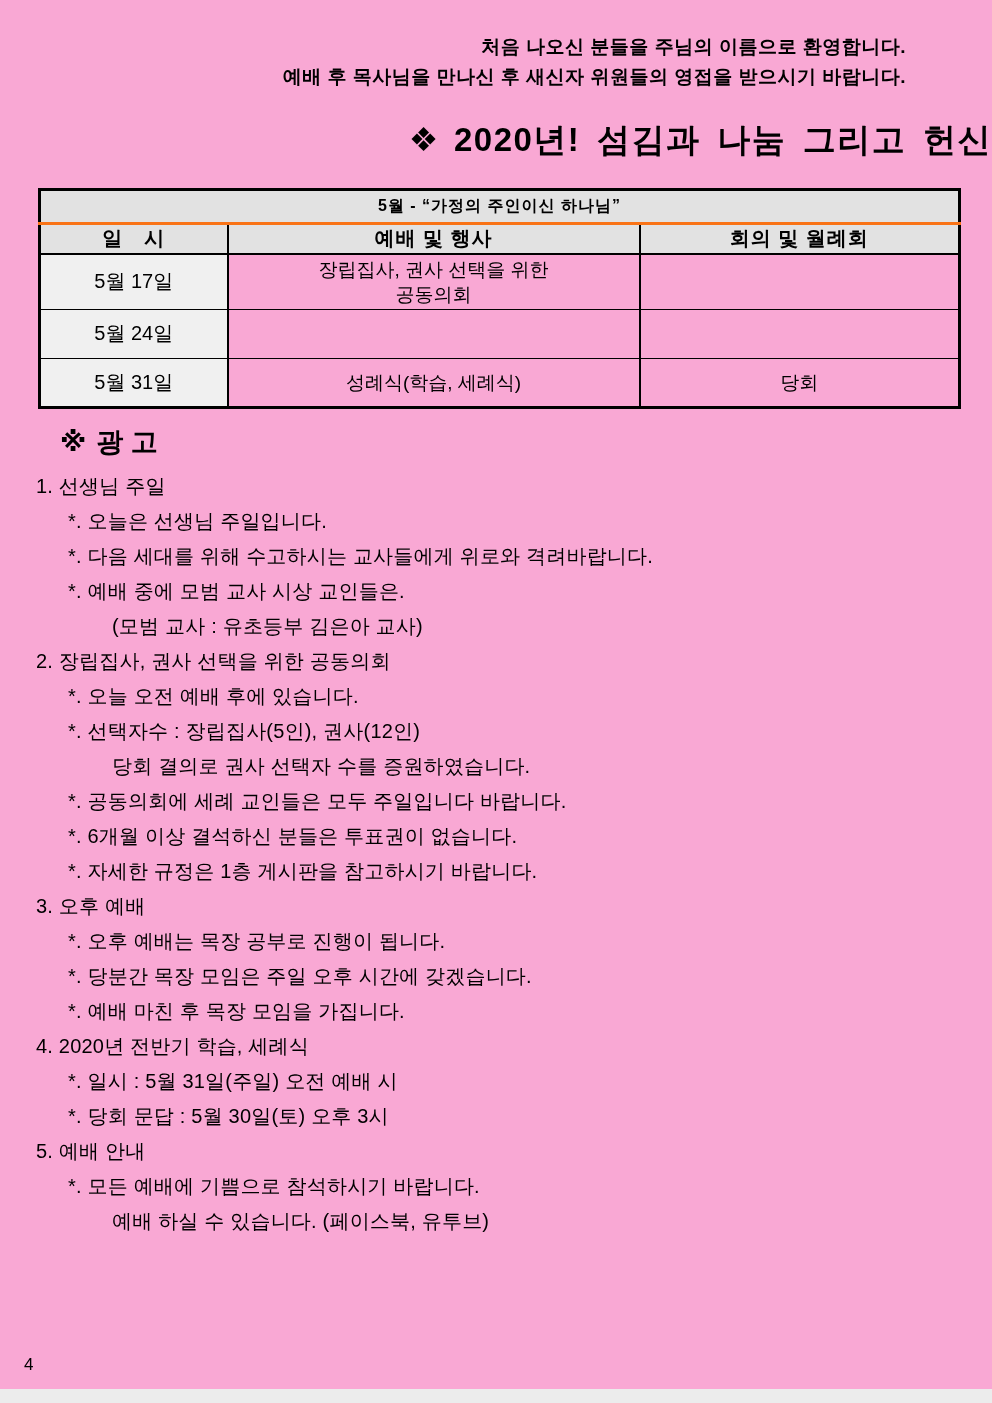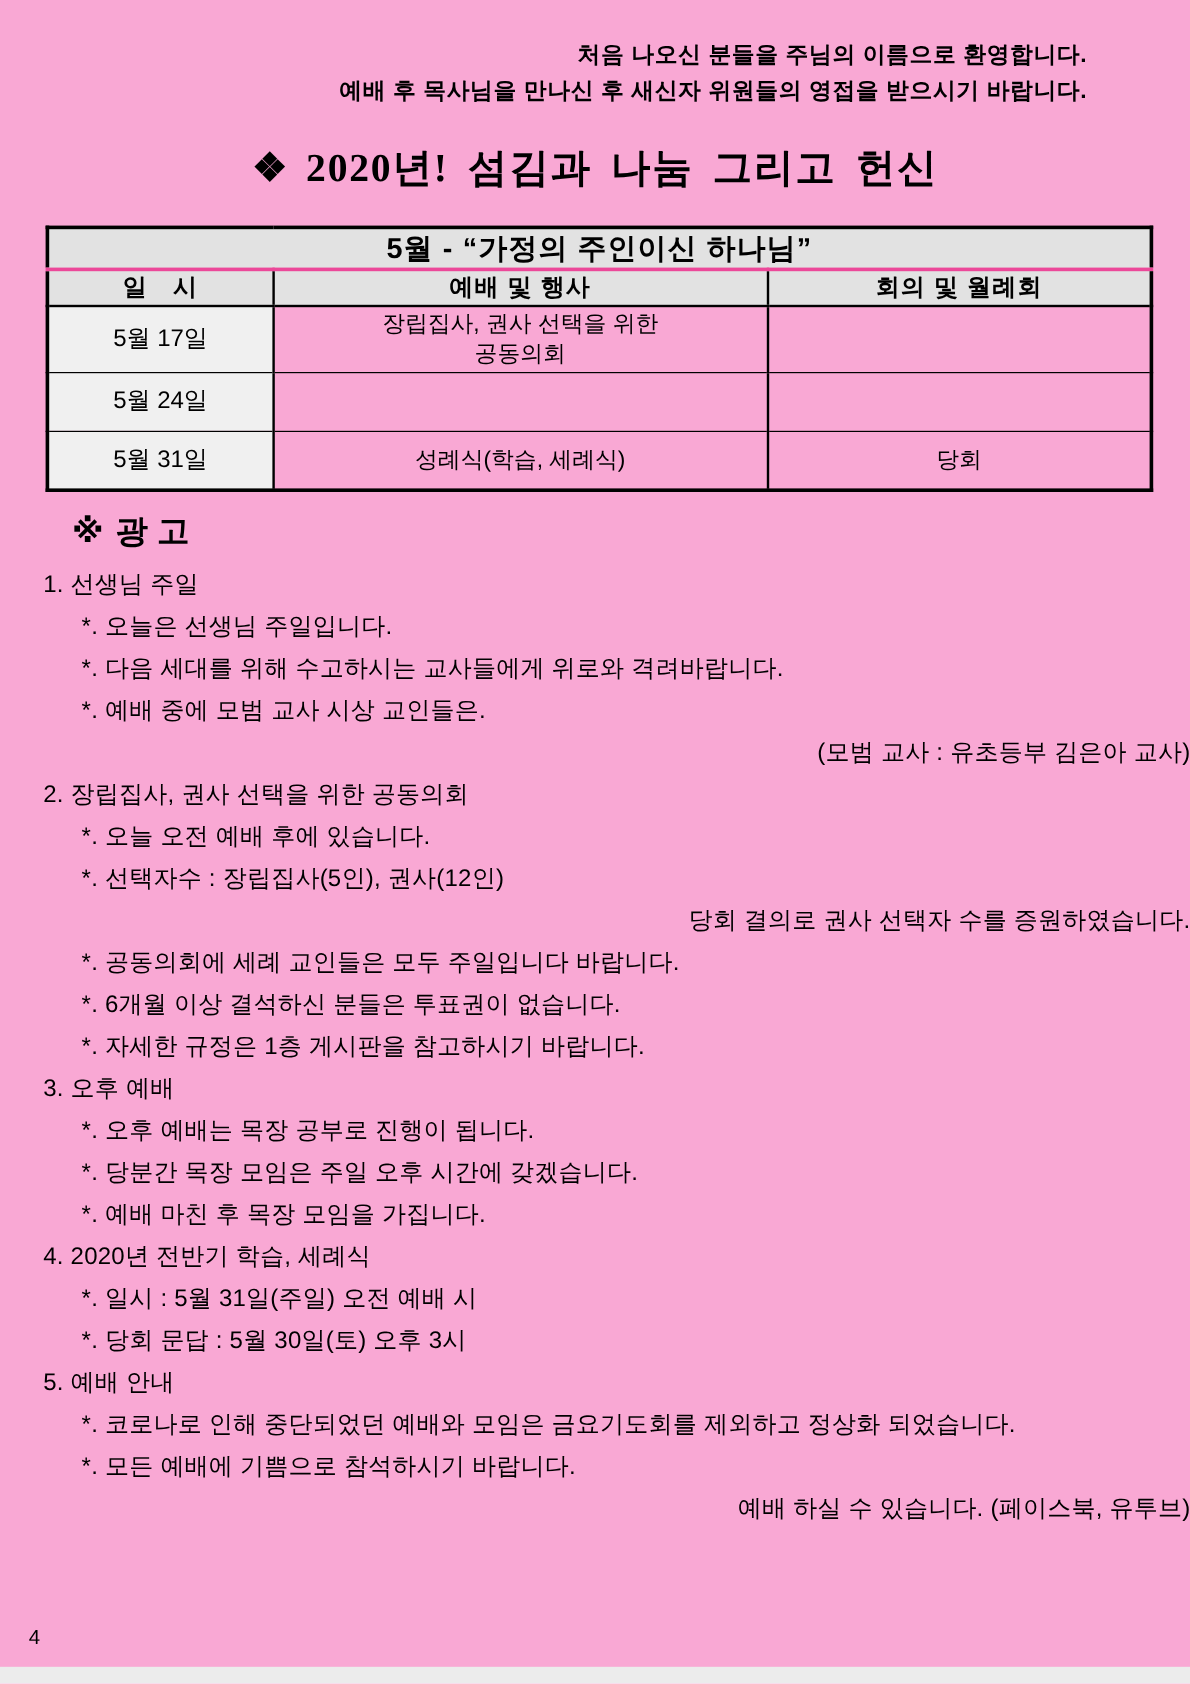--- a/index.html
+++ b/index.html
@@ -18,43 +18,42 @@
     padding-top: 32px;
     padding-right: 86px;
     text-align: right;
     font-size: 19px;
     font-weight: bold;
     line-height: 30px;
     letter-spacing: 0.5px;
   }
   .main-title {
     margin-top: 26px;
-    text-align: center;
+    text-align: right;
     font-size: 33px;
     font-weight: bold;
     letter-spacing: 1.5px;
     word-spacing: 6px;
-    font-family: Liberation Serif, serif;
   }
   .main-title .diamond { margin-right: 14px; }
   table.schedule {
     width: 920px;
     margin: 25px 34px 0 38px;
     border-collapse: collapse;
     border: 3px solid #000;
     table-layout: fixed;
   }
   table.schedule col.c-date    { width: 188px; }
   table.schedule col.c-event   { width: 412px; }
   table.schedule col.c-meeting { width: 320px; }
   .schedule .title-cell {
     background: #e2e2e2;
-    border-bottom: 3px solid #ec4899;
+    border-bottom: 3px solid #f97316;
     text-align: center;
-    font-size: 24px;
+    font-size: 16px;
     font-weight: bold;
     height: 34px;
     letter-spacing: 1px;
   }
   .schedule th {
     background: #e2e2e2;
     border-bottom: 2px solid #000;
     border-left: 2px solid #000;
     font-size: 20px;
     font-weight: bold;
@@ -83,21 +82,21 @@
   .notices-heading .ref-mark { margin-right: 10px; }
   .notices-list { margin-top: 9px; }
   .line {
     font-size: 20px;
     line-height: 35px;
     letter-spacing: 0.2px;
     white-space: nowrap;
   }
   .line.item { padding-left: 36px; }
   .line.sub  { padding-left: 68px; }
-  .line.cont { padding-left: 112px; text-align: right; }
+  .line.cont { padding-left: 112px; }
   .page-number {
     position: absolute;
     left: 24px;
     bottom: 28px;
     font-size: 17px;
   }
   .footer-strip {
     position: absolute;
     left: 0; right: 0; bottom: 0;
     height: 14px;
@@ -197,21 +196,20 @@
       <div class="line sub">*. 예배 마친 후 목장 모임을 가집니다.</div>
 
       <div class="line item">4. 2020년 전반기 학습, 세례식</div>
 
       <div class="line sub">*. 일시 : 5월 31일(주일) 오전 예배 시</div>
 
       <div class="line sub">*. 당회 문답 : 5월 30일(토) 오후 3시</div>
 
       <div class="line item">5. 예배 안내</div>
 
-      <div class="line sub">*. 코로나로 인해 중단되었던 예배와 모임은 금요기도회를 제외하고 정상화 되었습니다.</div>
 
       <div class="line sub">*. 모든 예배에 기쁨으로 참석하시기 바랍니다.</div>
 
 
       <div class="line cont">예배 하실 수 있습니다. (페이스북, 유투브)</div>
     </div>
 
   <div class="page-number">4</div>
   <div class="footer-strip"></div>
 

